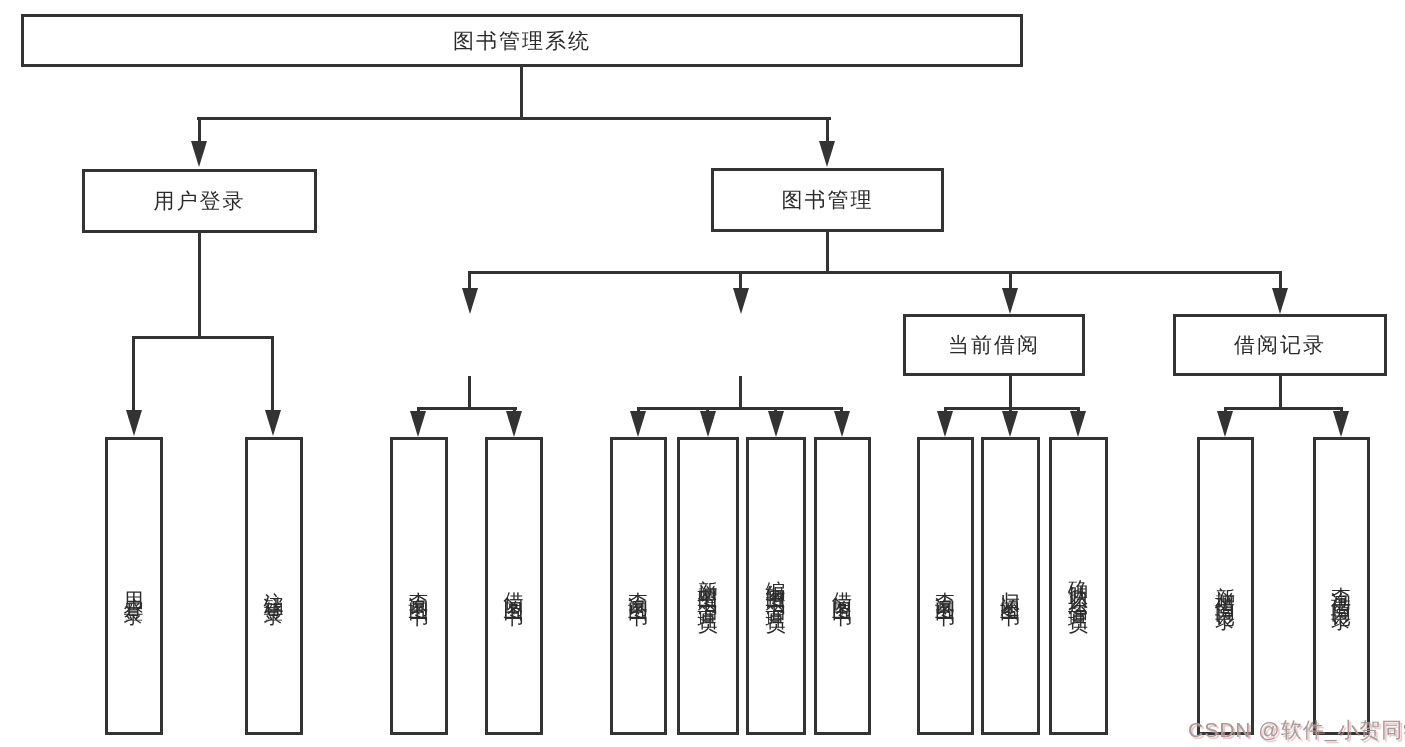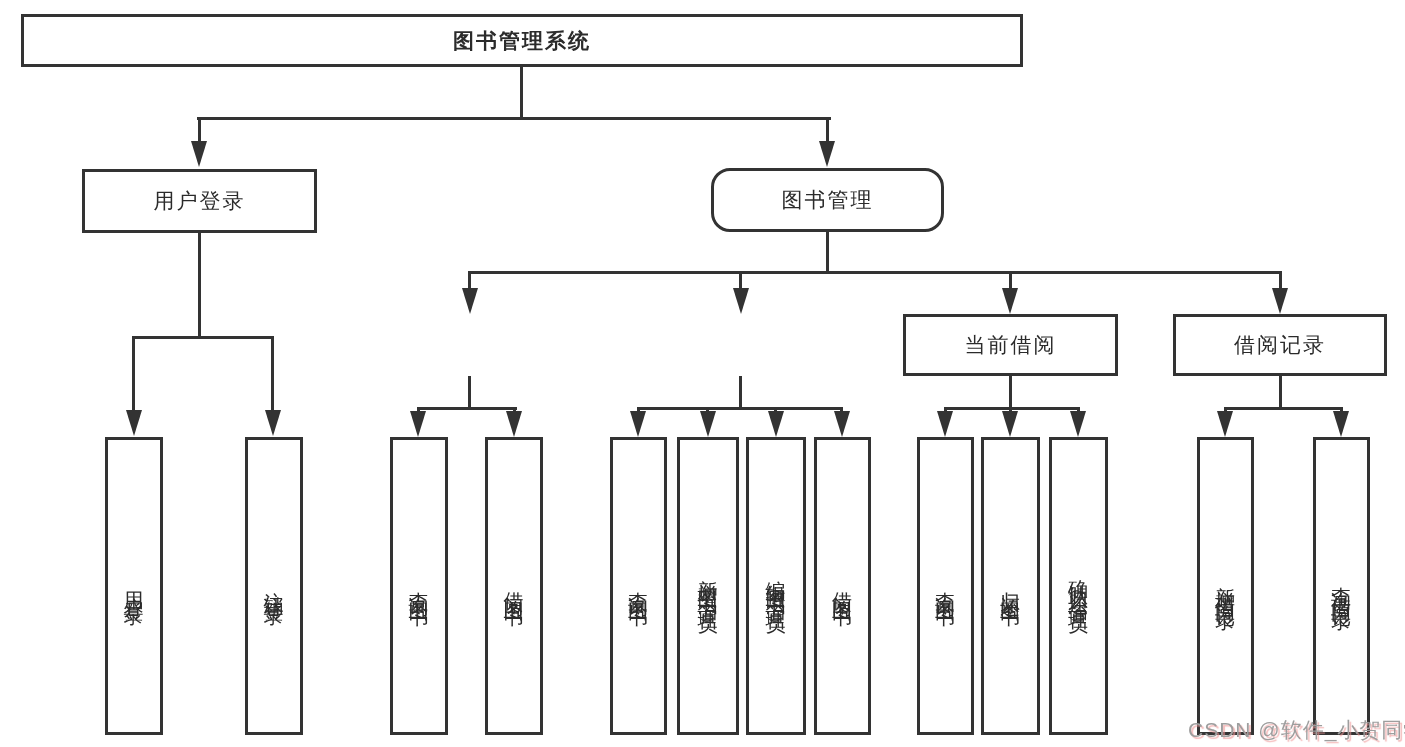--- a/index.html
+++ b/index.html
@@ -28,26 +28,26 @@
     position:absolute;left:1188px;top:716px;font-size:21px;color:#9e9e9e;
     letter-spacing:1px;white-space:nowrap;z-index:5;
     text-shadow:2px 2px 1px rgba(240,150,150,0.65);
   }
 </style>
 </head>
 <body>
 
 <div id="canvas">
 
-  <div class="box h" style="left:21px;top:14px;width:1002px;height:53px;font-weight:bold;">图书管理系统</div>
+  <div class="box h" style="left:21px;top:14px;width:1002px;height:53px;">图书管理系统</div>
 
   <div class="box h" style="left:82px;top:169px;width:235px;height:64px;">用户登录</div>
-  <div class="box h" style="left:711px;top:168px;width:233px;height:64px;border-radius:19px;">图书管理</div>
+  <div class="box h" style="left:711px;top:168px;width:233px;height:64px;">图书管理</div>
 
-  <div class="box h" style="left:903px;top:314px;width:215px;height:62px;text-align:center;">当前借阅</div>
+  <div class="box h" style="left:903px;top:314px;width:182px;height:62px;text-align:center;">当前借阅</div>
   <div class="box h" style="left:1173px;top:314px;width:214px;height:62px;text-align:center;">借阅记录</div>
 
   <div class="box v" style="left:105px;top:437px;width:58px;height:298px;">用户登录</div>
   <div class="box v" style="left:245px;top:437px;width:58px;height:298px;">注销登录</div>
 
   <div class="box v" style="left:390px;top:437px;width:58px;height:298px;">查询图书</div>
   <div class="box v" style="left:485px;top:437px;width:58px;height:298px;">借阅图书</div>
 
   <div class="box v" style="left:610px;top:437px;width:57px;height:298px;">查询图书</div>
   <div class="box v" style="left:677px;top:437px;width:62px;height:298px;">新增图书（管理员）</div>

